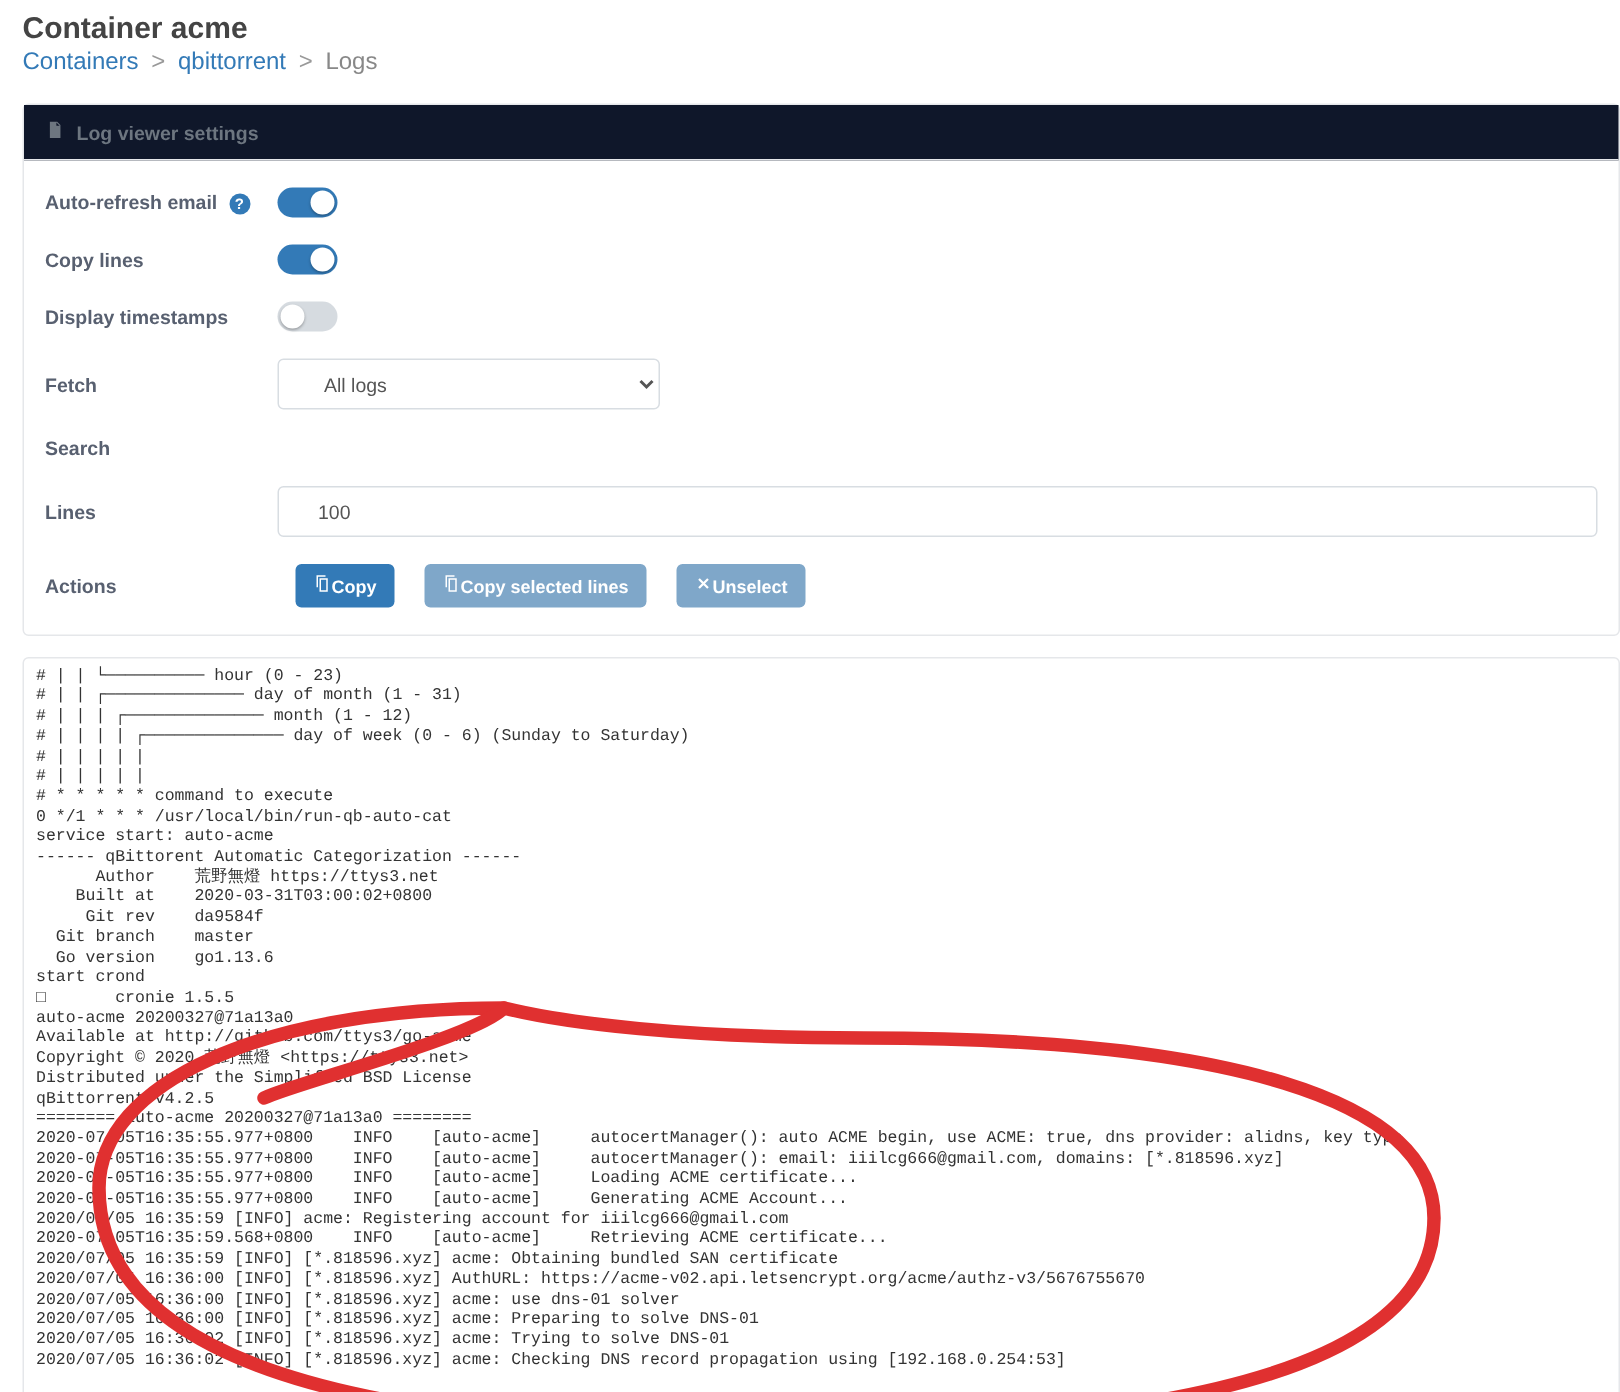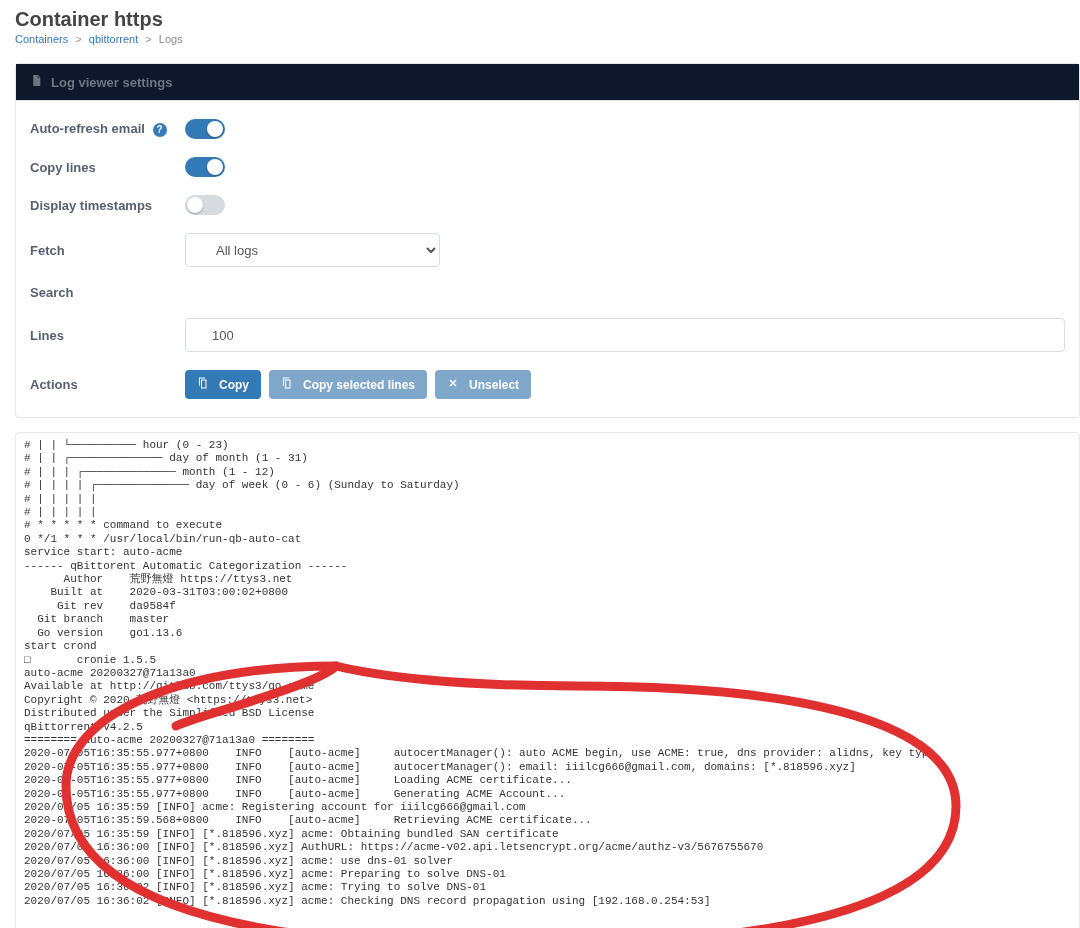--- a/index.html
+++ b/index.html
@@ -16,21 +16,21 @@
     padding: 0 0 0 15px;
     position: relative;
   }
   h1.title {
     font-size: 20px;
     font-weight: 600;
     color: #444;
     margin: 8px 0 2px 0;
   }
   .breadcrumb {
-    font-size: 11px;
+    font-size: 16px;
     color: #888;
     margin-bottom: 18px;
   }
   .breadcrumb a { color: #337ab7; text-decoration: none; }
   .breadcrumb .sep { color: #999; margin: 0 4px; }
   .panel {
     border: 1px solid #e5e7ea;
     border-radius: 4px;
     background: #fff;
     margin-right: 0;
@@ -98,28 +98,29 @@
     border-radius: 4px;
     font-size: 13px;
     color: #555;
     background: #fff;
   }
   select.form-control { width: 255px; }
   input.form-control { flex: 1; min-width: 300px; }
   .btn {
     display: inline-flex;
     align-items: center;
-    gap: 10px;
+    gap: 0;
     padding: 7px 12px;
     font-size: 12px;
     font-weight: 600;
     border-radius: 4px;
     border: none;
     cursor: pointer;
     color: #fff;
+    margin-left: 12px;
   }
   .btn-primary   { background: #337ab7; }
   .btn-secondary { background: #7fa7c9; }
   .btn svg { width: 12px; height: 12px; fill: #fff; }
   .actions { display: flex; gap: 8px; }
 
   .log-panel {
     border: 1px solid #e5e7ea;
     border-radius: 4px;
     padding: 6px 8px;
@@ -138,21 +139,21 @@
     position: absolute;
     pointer-events: none;
   }
   .annotation svg { width: 100%; height: 100%; }
 </style>
 </head>
 <body>
 
 <div class="page">
 
-  <h1 class="title">Container https</h1>
+  <h1 class="title">Container acme</h1>
 
   <div class="breadcrumb">
     <a href="#">Containers</a>
     <span class="sep">&gt;</span>
     <a href="#">qbittorrent</a>
     <span class="sep">&gt;</span>
     <span>Logs</span>
   </div>
 
   <div class="panel">

